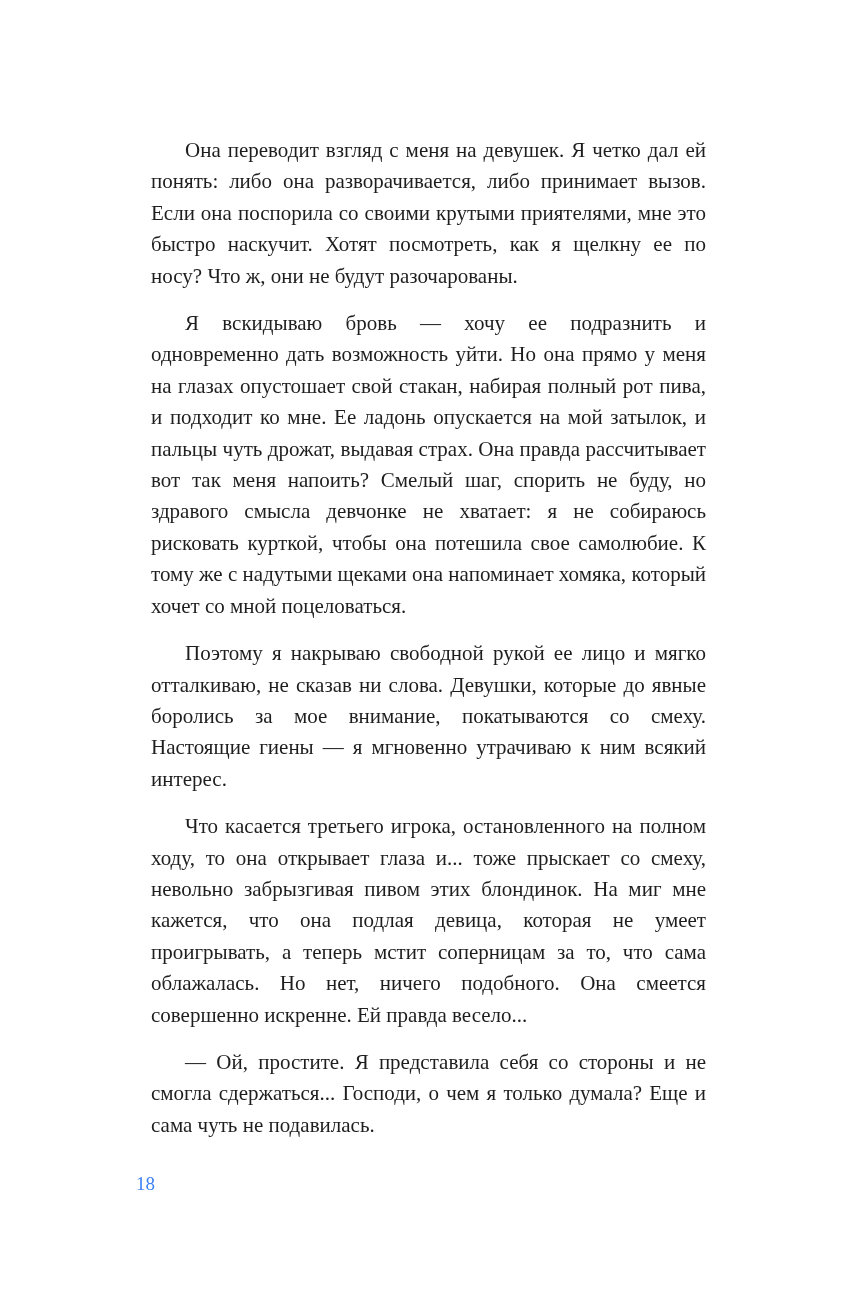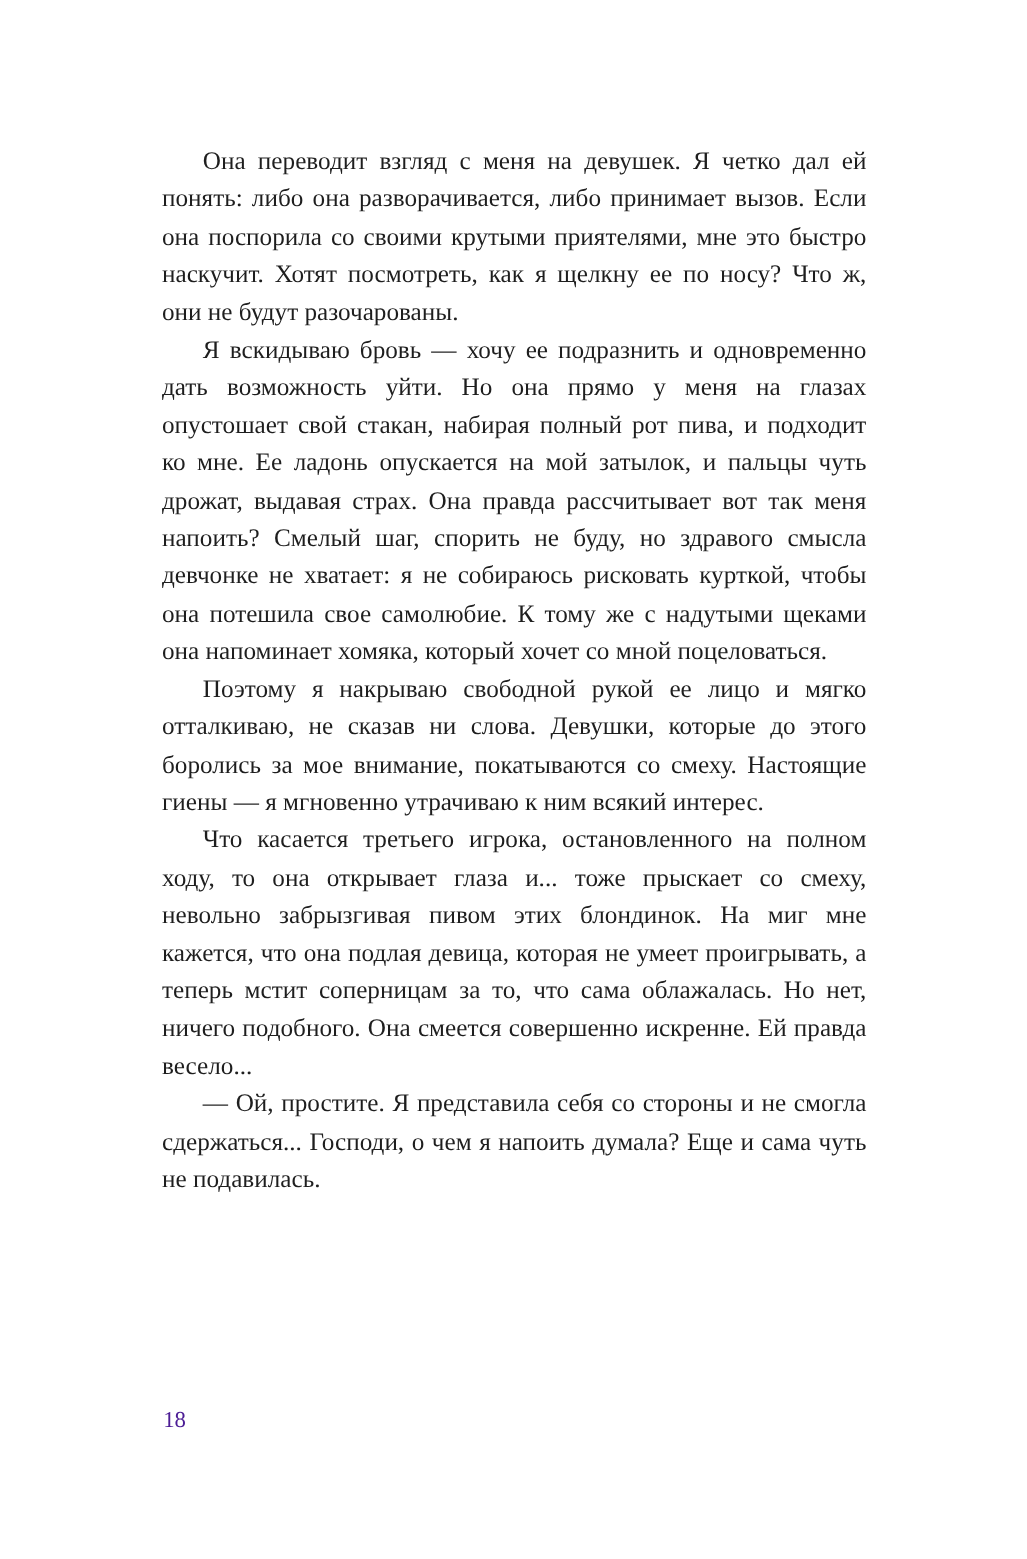--- a/index.html
+++ b/index.html
@@ -20,43 +20,43 @@
     inset: 0;
     background: #ffffff;
   }
   .text-block {
     position: absolute;
     left: 135px;
     top: 119px;
     width: 587px;
   }
   .para {
-    margin: 0;
+    margin: 16px;
     font-size: 21px;
     line-height: 31.4px;
     text-align: justify;
     text-indent: 34px;
     hyphens: auto;
     -webkit-hyphens: auto;
     word-break: normal;
   }
   .page-number {
     position: absolute;
     left: 136px;
     top: 1172px;
     font-size: 19px;
     line-height: 24px;
-    color: #4c1d95;
+    color: #3b82f6;
   }
 </style>
 </head>
 <body>
 
 <div class="page">
   <div class="text-block">
     <p class="para">Она переводит взгляд с меня на девушек. Я четко дал ей понять: либо она разворачивается, либо принимает вызов. Если она поспорила со своими крутыми приятелями, мне это быстро наскучит. Хотят посмотреть, как я щелкну ее по носу? Что ж, они не будут разочарованы.</p>
     <p class="para">Я вскидываю бровь — хочу ее подразнить и одновременно дать возможность уйти. Но она прямо у меня на глазах опустошает свой стакан, набирая полный рот пива, и подходит ко мне. Ее ладонь опускается на мой затылок, и пальцы чуть дрожат, выдавая страх. Она правда рассчитывает вот так меня напоить? Смелый шаг, спорить не буду, но здравого смысла девчонке не хватает: я не собираюсь рисковать курткой, чтобы она потешила свое самолюбие. К тому же с надутыми щеками она напоминает хомяка, который хочет со мной поцеловаться.</p>
-    <p class="para">Поэтому я накрываю свободной рукой ее лицо и мягко отталкиваю, не сказав ни слова. Девушки, которые до этого боролись за мое внимание, покатываются со смеху. Настоящие гиены — я мгновенно утрачиваю к ним всякий интерес.</p>
+    <p class="para">Поэтому я накрываю свободной рукой ее лицо и мягко отталкиваю, не сказав ни слова. Девушки, которые до явные боролись за мое внимание, покатываются со смеху. Настоящие гиены — я мгновенно утрачиваю к ним всякий интерес.</p>
     <p class="para">Что касается третьего игрока, остановленного на полном ходу, то она открывает глаза и... тоже прыскает со смеху, невольно забрызгивая пивом этих блондинок. На миг мне кажется, что она подлая девица, которая не умеет проигрывать, а теперь мстит соперницам за то, что сама облажалась. Но нет, ничего подобного. Она смеется совершенно искренне. Ей правда весело...</p>
-    <p class="para">— Ой, простите. Я представила себя со стороны и не смогла сдержаться... Господи, о чем я напоить думала? Еще и сама чуть не подавилась.</p>
+    <p class="para">— Ой, простите. Я представила себя со стороны и не смогла сдержаться... Господи, о чем я только думала? Еще и сама чуть не подавилась.</p>
   </div>
   <div class="page-number">18</div>
 </div>
 
 </body></html>

